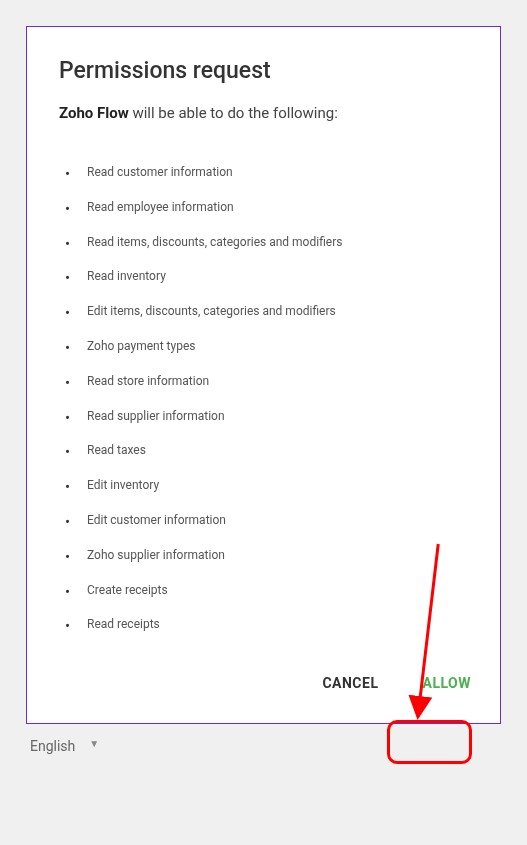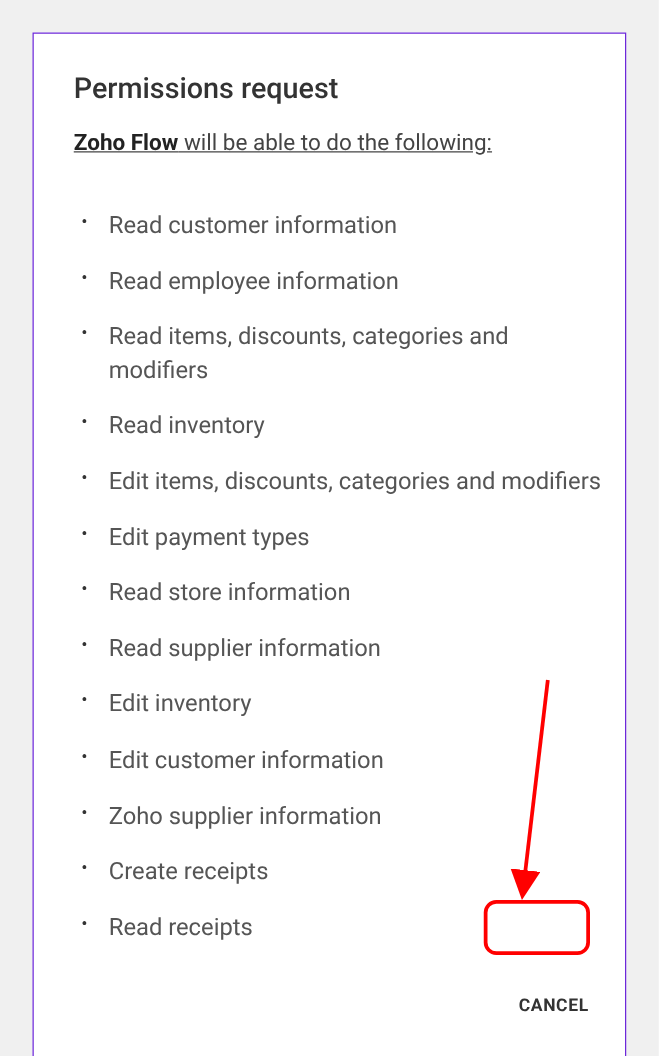--- a/index.html
+++ b/index.html
@@ -21,38 +21,37 @@
       padding: 30px 15px 22px 32px;
       position: relative;
     }
     .title {
       font-size: 23px;
       font-weight: 500;
       color: #333;
       margin-bottom: 20px;
     }
     .intro {
-      font-size: 18px;
+      font-size: 15px;
       color: #444;
       margin-bottom: 42px;
-      text-decoration: underline;
     }
     .intro .app-name {
       font-weight: 700;
       color: #222;
     }
     .perm-list {
       list-style: none;
       padding-left: 6px;
       margin-bottom: 30px;
     }
     .perm-list li {
       position: relative;
       padding-left: 22px;
-      font-size: 19px;
+      font-size: 12px;
       color: #555;
       line-height: 1.4;
       margin-bottom: 18px;
     }
     .perm-list li::before {
       content: "•";
       position: absolute;
       left: 0;
       top: 0;
       color: #333;
@@ -116,32 +115,34 @@
   <p class="intro">
     <span class="app-name">Zoho Flow</span><span> will be able to do the following:</span>
   </p>
 
   <ul class="perm-list" id="perm-list">
       <li>Read customer information</li>
       <li>Read employee information</li>
       <li>Read items, discounts, categories and modifiers</li>
       <li>Read inventory</li>
       <li>Edit items, discounts, categories and modifiers</li>
-      <li>Edit payment types</li>
+      <li>Zoho payment types</li>
       <li>Read store information</li>
       <li>Read supplier information</li>
+      <li>Read taxes</li>
       <li>Edit inventory</li>
       <li>Edit customer information</li>
       <li>Zoho supplier information</li>
       <li>Create receipts</li>
       <li>Read receipts</li>
     </ul>
 
   <div class="actions">
     <button class="btn btn-cancel">CANCEL</button>
+    <button class="btn btn-allow" id="allow-btn">ALLOW</button>
   </div>
 </div>
 
 <div class="language-selector">
   <span>English</span>
   <span class="chevron">▼</span>
 </div>
 
 
 <div class="allow-highlight" id="highlight-box" style="left: 387.469px; top: 720px; width: 84.5312px; height: 44px;"></div>

